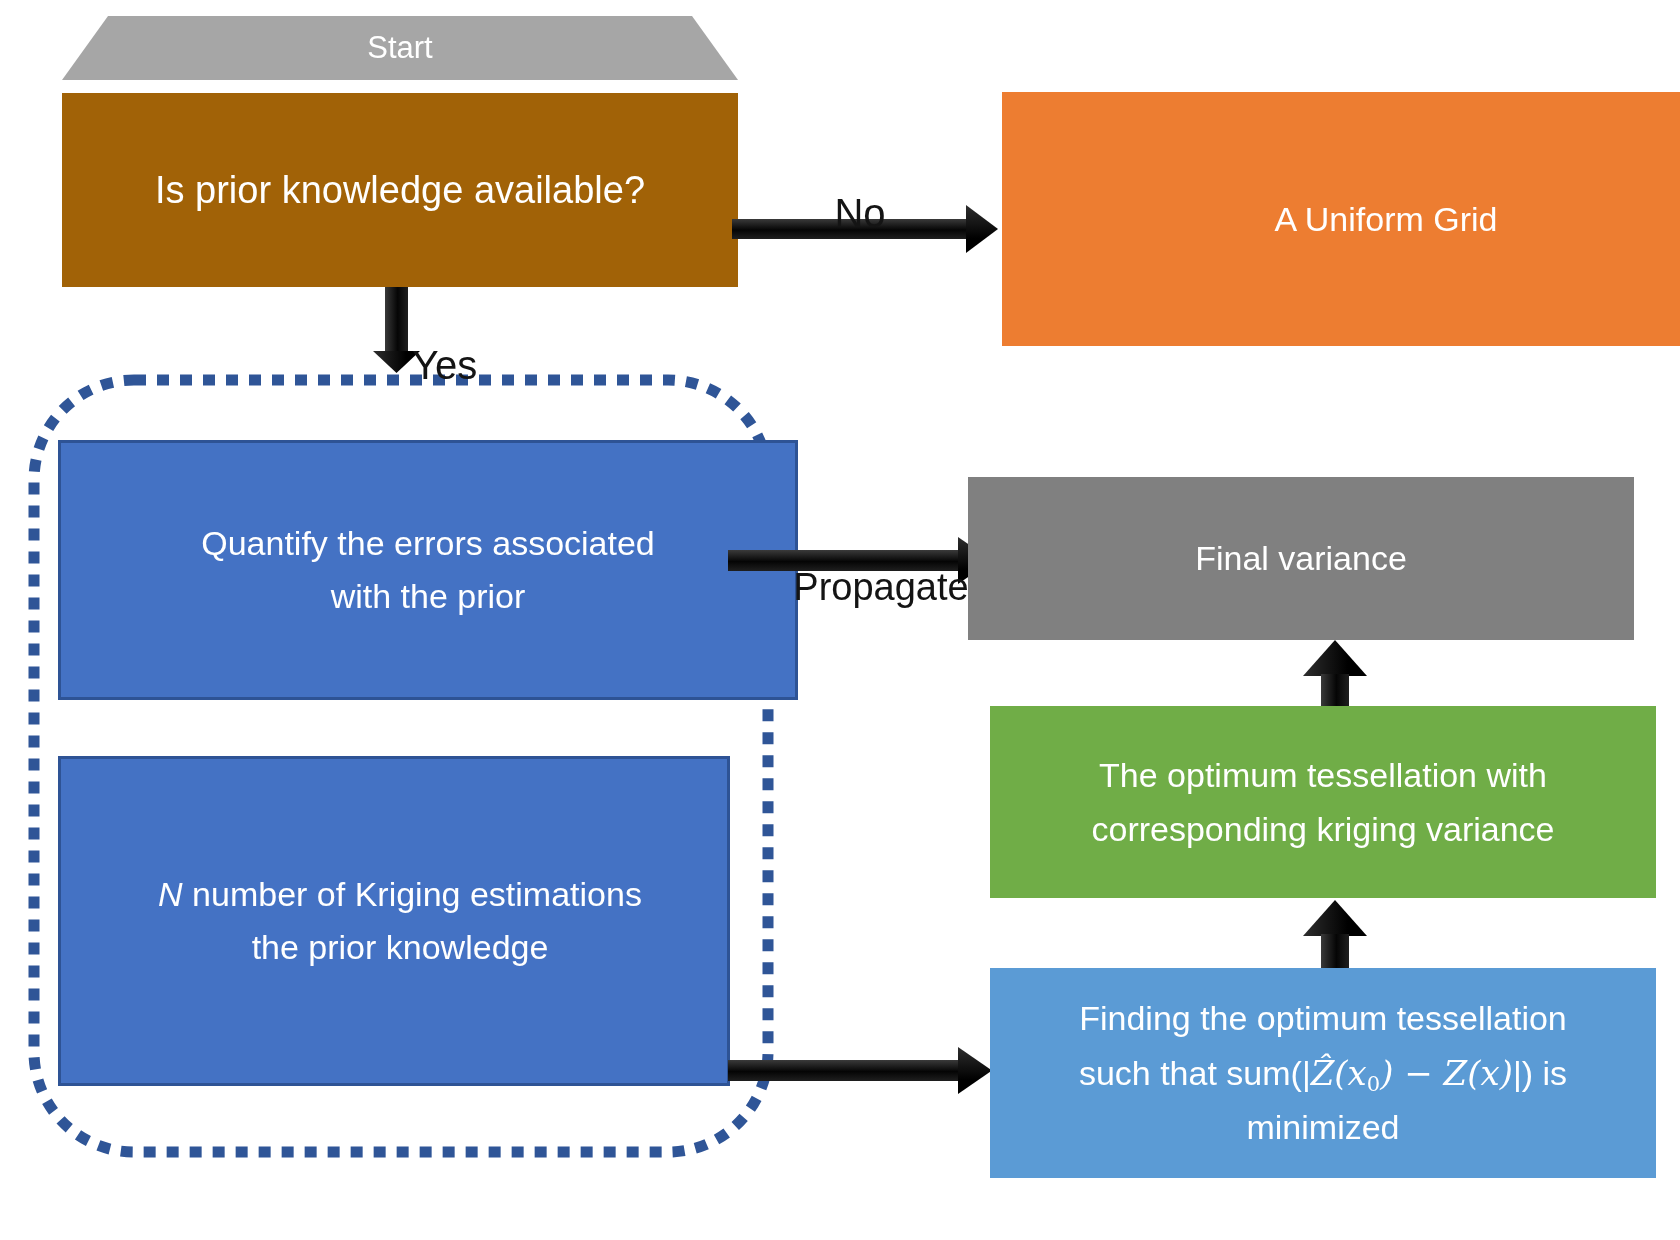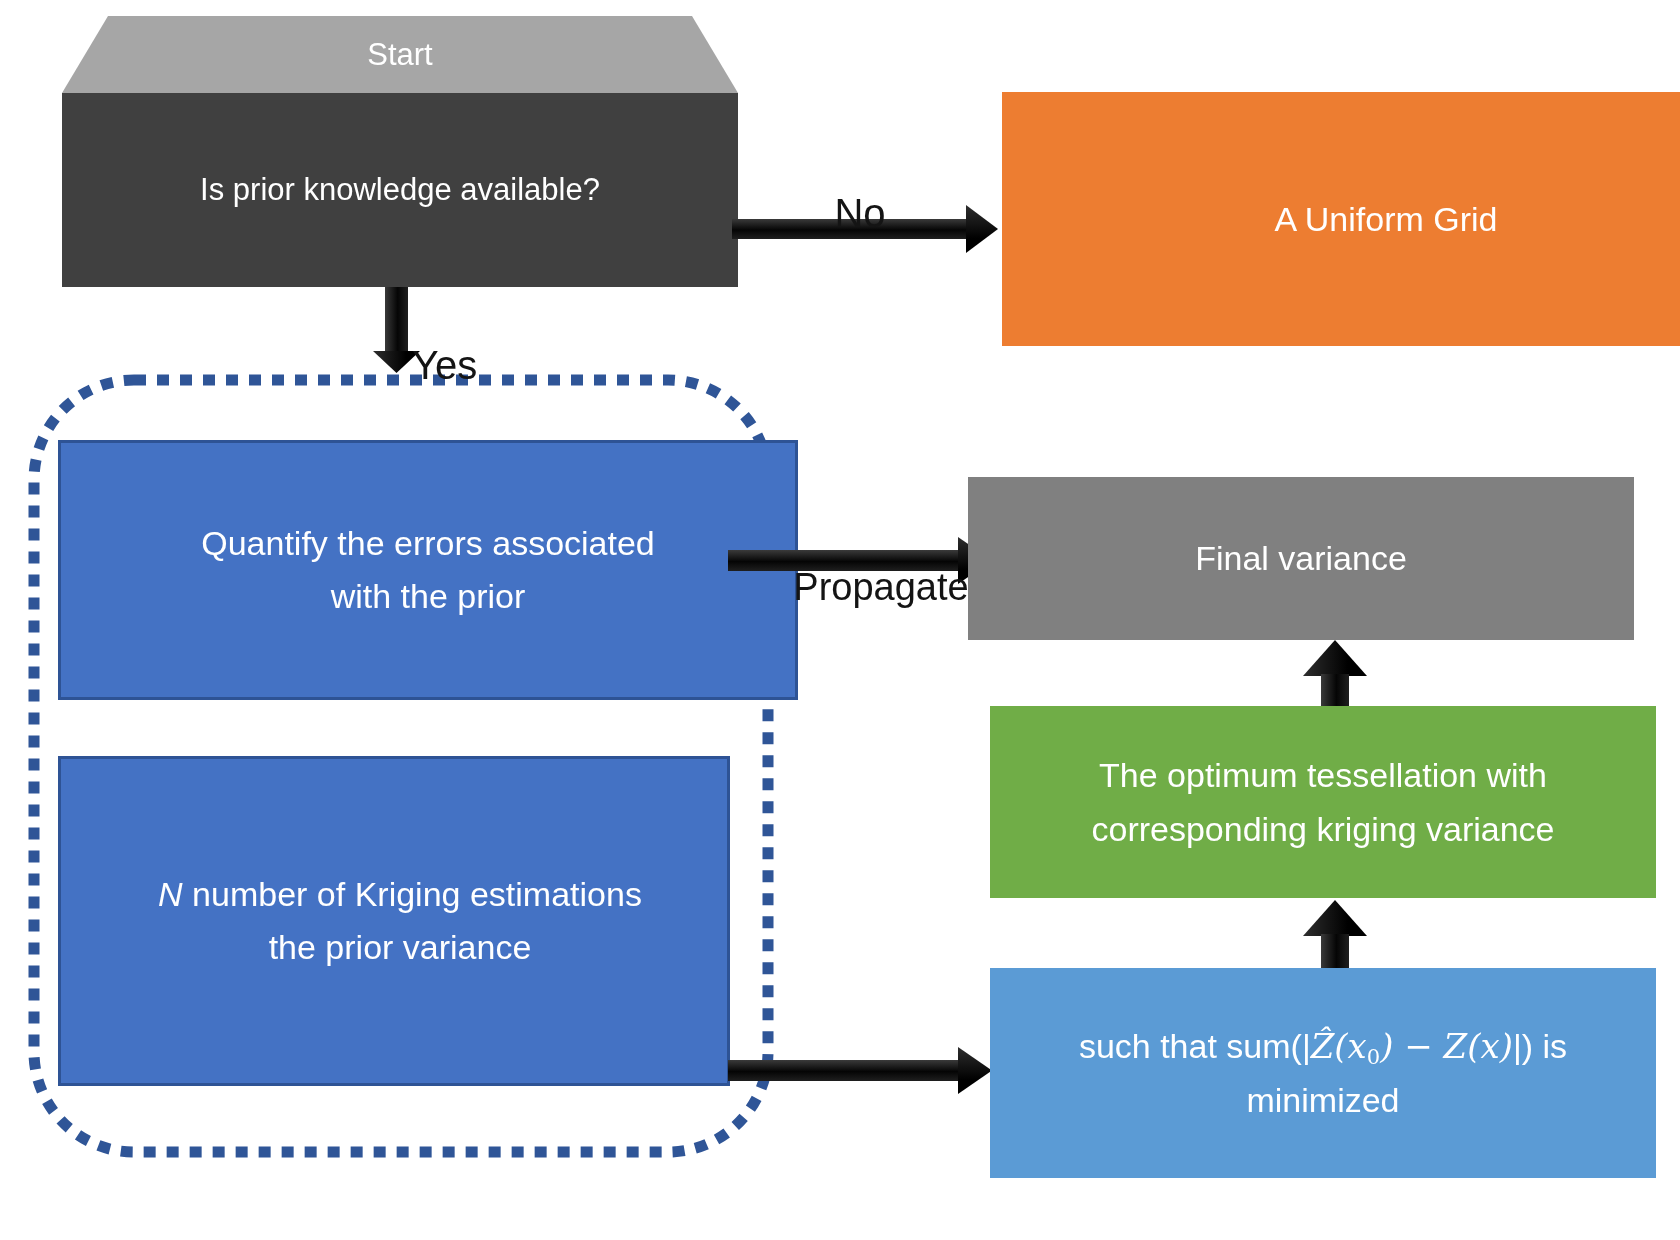--- a/index.html
+++ b/index.html
@@ -7,27 +7,27 @@
     width:1680px;height:1240px;position:relative;background:#ffffff;
     font-family:"Liberation Sans", sans-serif;overflow:hidden;
   }
   .abs{position:absolute;}
   .box{
     position:absolute;display:flex;align-items:center;justify-content:center;
     text-align:center;color:#ffffff;box-sizing:border-box;
   }
   
   .start-header{
-    left:62px;top:16px;width:676px;height:77px;background:#a6a6a6;
+    left:62px;top:16px;width:676px;height:64px;background:#a6a6a6;
     clip-path:polygon(46px 0, calc(100% - 46px) 0, 100% 100%, 0 100%);
     font-size:31px;
   }
   .start-body{
-    left:62px;top:93px;width:676px;height:194px;background:#404040;
-    font-size:31px;
+    left:62px;top:93px;width:676px;height:194px;background:#a16207;
+    font-size:38px;
   }
   
   .orange-box{left:1002px;top:92px;width:768px;height:254px;background:#ED7D31;font-size:34px;}
   .gray-box{left:968px;top:477px;width:666px;height:163px;background:#808080;font-size:34px;}
   .green-box{left:990px;top:706px;width:666px;height:192px;background:#70AD47;font-size:34px;line-height:1.6;}
   .lightblue-box{left:990px;top:968px;width:666px;height:210px;background:#5B9BD5;font-size:34px;line-height:1.6;}
   
   .blue-box{background:#4472C4;border:3px solid #2E5395;font-size:34px;line-height:1.55;}
   .quantify-box{left:58px;top:440px;width:740px;height:260px;}
   .kriging-box{left:58px;top:756px;width:672px;height:330px;padding-left:12px;}
@@ -80,21 +80,21 @@
 <div class="box blue-box quantify-box">
   <div>
       <div>Quantify the errors associated</div>
       <div>with the prior</div>
     </div>
 </div>
 
 <div class="box blue-box kriging-box">
   <div>
     <div><span class="italic">N</span><span> number of Kriging estimations</span></div>
-    <div>the prior variance</div>
+    <div>the prior knowledge</div>
   </div>
 </div>
 
 <div>
   <div class="shaft-h" style="left:728px;top:550px;width:232px;height:21px;"></div>
   <div class="head-right" style="left:958px;top:537px;width:34px;height:47px;"></div>
 </div>
 <div class="edge-label" style="left:881px;top:523px;transform:translateX(-50%);font-size:38px;">Propagate</div>
 
 <div class="box gray-box">
@@ -118,16 +118,17 @@
   <div class="shaft-v" style="left:1321px;top:934px;width:28px;height:36px;"></div>
 </div>
 
 <div>
   <div class="shaft-h" style="left:728px;top:1060px;width:232px;height:21px;"></div>
   <div class="head-right" style="left:958px;top:1047px;width:34px;height:47px;"></div>
 </div>
 
 <div class="box lightblue-box">
   <div>
+    <div>Finding the optimum tessellation</div>
     <div><span>such that sum(|</span><span class="math">Ẑ(x</span><span class="math-sub">0</span><span class="math">) − Z(x)</span><span>|) is</span></div>
     <div>minimized</div>
   </div>
 </div>
 
 </body></html>

